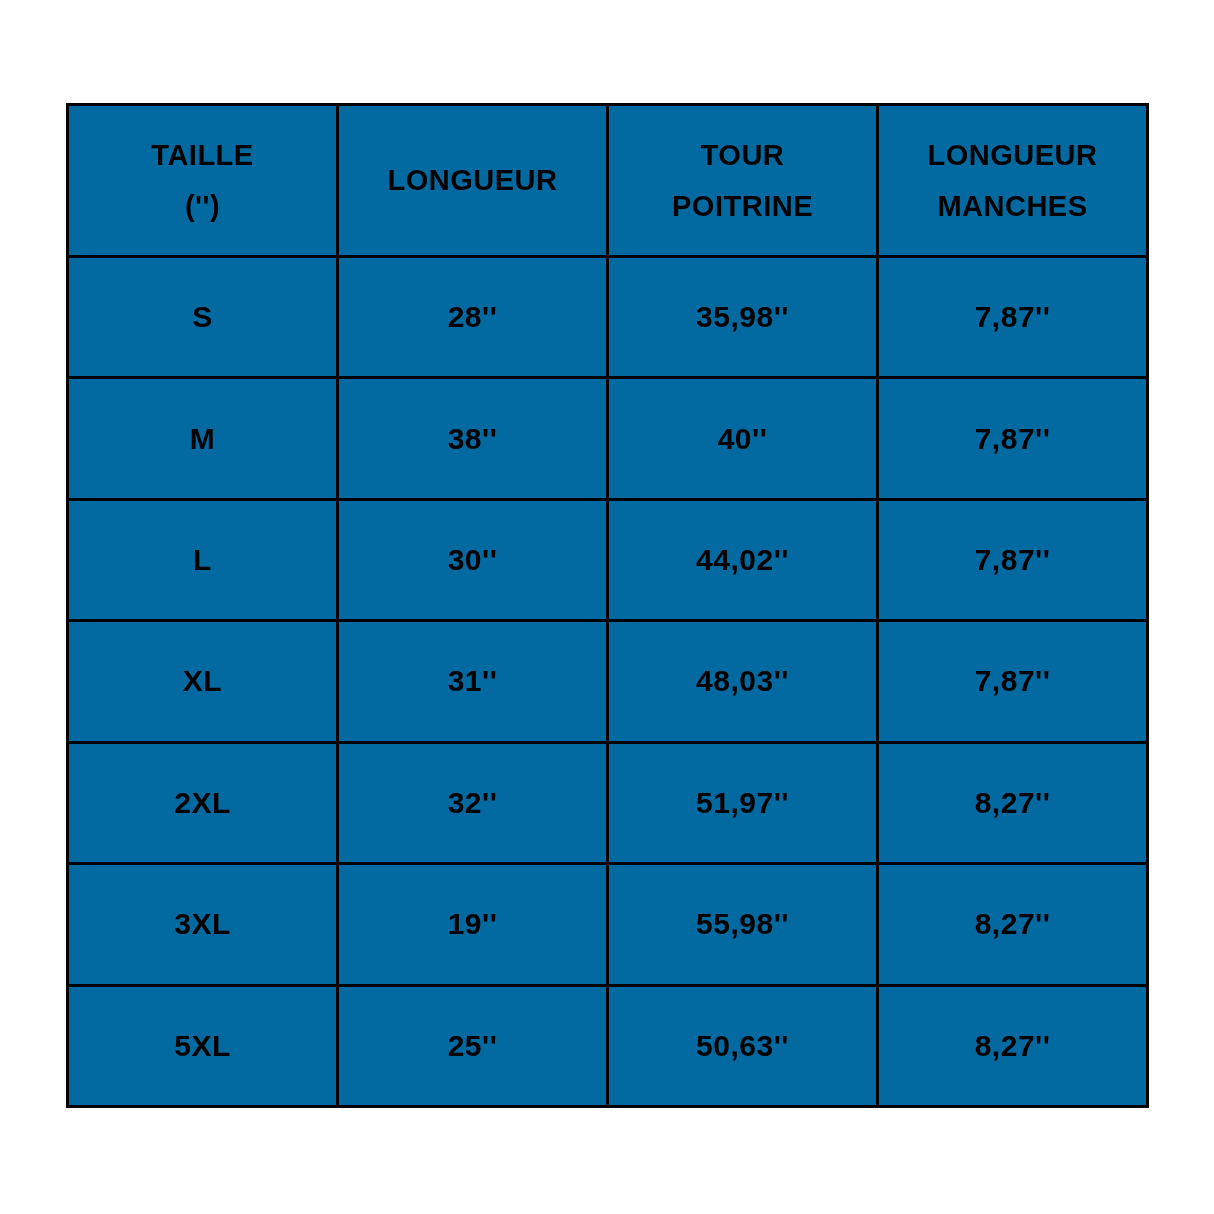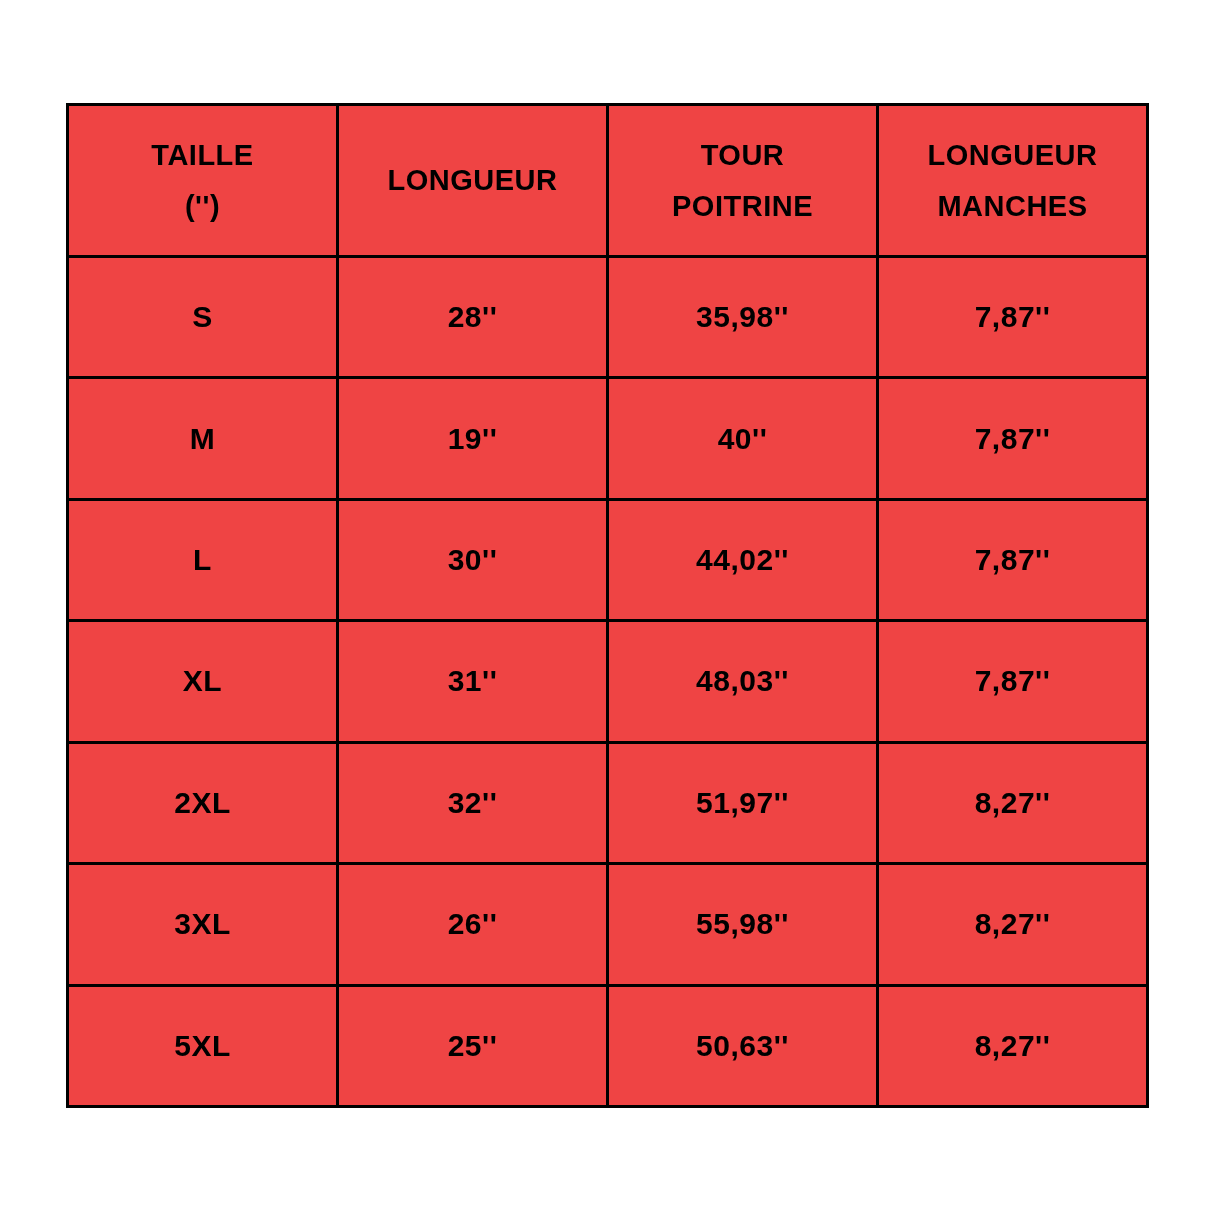--- a/index.html
+++ b/index.html
@@ -13,21 +13,21 @@
     overflow: hidden;
   }
   table.size-chart {
     position: absolute;
     left: 66px;
     top: 103px;
     width: 1083px;
     height: 1005px;
     border-collapse: collapse;
     table-layout: fixed;
-    background: #ef4444;
+    background: #0369a1;
   }
   table.size-chart th,
   table.size-chart td {
     border: 3px solid #000000;
     text-align: center;
     vertical-align: middle;
     color: #000000;
     font-weight: 800;
     padding: 0;
   }
@@ -62,21 +62,21 @@
     </thead>
     <tbody>
       <tr>
         <td>S</td>
         <td>28''</td>
         <td>35,98''</td>
         <td>7,87''</td>
       </tr>
       <tr>
         <td>M</td>
-        <td>19''</td>
+        <td>38''</td>
         <td>40''</td>
         <td>7,87''</td>
       </tr>
       <tr>
         <td>L</td>
         <td>30''</td>
         <td>44,02''</td>
         <td>7,87''</td>
       </tr>
       <tr>
@@ -86,21 +86,21 @@
         <td>7,87''</td>
       </tr>
       <tr>
         <td>2XL</td>
         <td>32''</td>
         <td>51,97''</td>
         <td>8,27''</td>
       </tr>
       <tr>
         <td>3XL</td>
-        <td>26''</td>
+        <td>19''</td>
         <td>55,98''</td>
         <td>8,27''</td>
       </tr>
       <tr>
         <td>5XL</td>
         <td>25''</td>
         <td>50,63''</td>
         <td>8,27''</td>
       </tr>
     </tbody>

